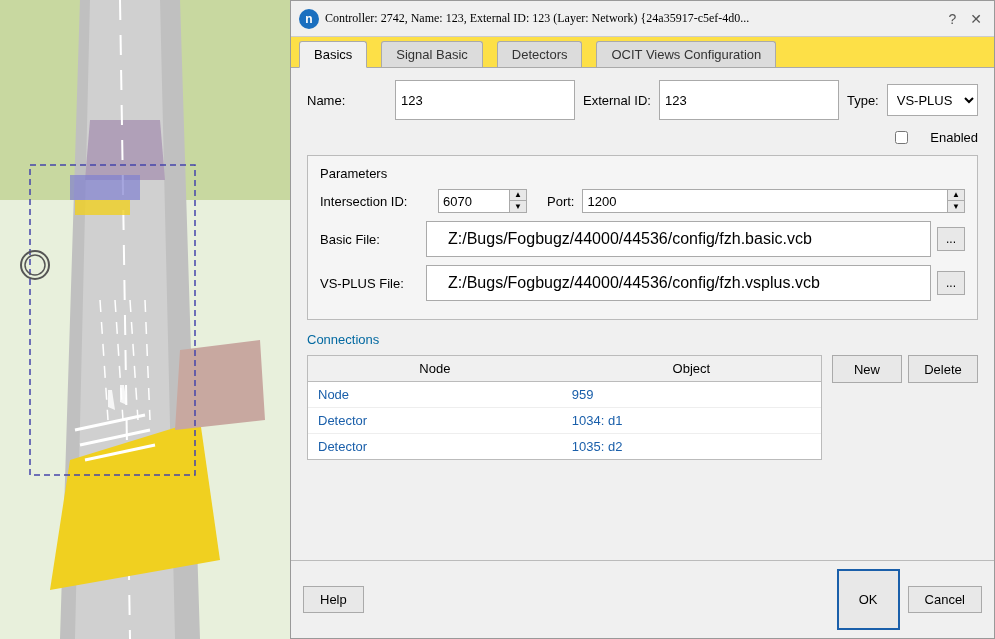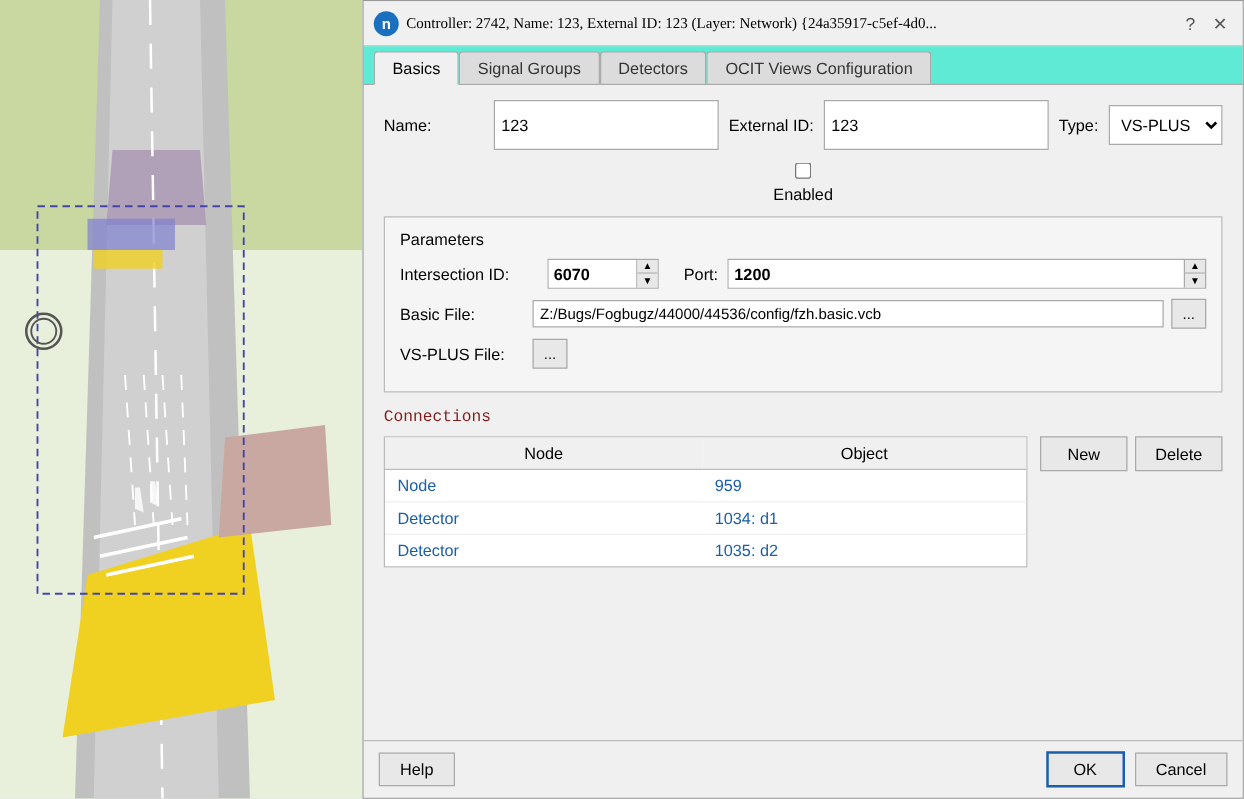--- a/index.html
+++ b/index.html
@@ -76,24 +76,24 @@
       border: none;
       cursor: pointer;
       font-size: 14px;
       color: #555;
       padding: 2px 4px;
     }
 
     
     #tabs {
       display: flex;
-      background: #5eead4;
+      background: #fde047;
       border-bottom: 1px solid #aaa;
       padding: 4px 8px 0 8px;
-      gap: 0;
+      gap: 14px;
       align-items: flex-end;
     }
 
     .tab {
       padding: 5px 14px;
       border: 1px solid #aaa;
       border-bottom: none;
       background: #dcdcdc;
       cursor: pointer;
       font-size: 13px;
@@ -153,23 +153,22 @@
       font-size: 13px;
       height: 32px;
       width: 140px;
     }
 
     
     .enabled-row {
       display: flex;
       justify-content: flex-end;
       align-items: center;
-      gap: 5px;
+      gap: 22px;
       margin-bottom: 10px;
-      flex-direction: column;
     }
 
     
     .section-header {
       font-size: 13px;
       color: #000000;
       margin-bottom: 8px;
       font-weight: normal;
     }
 
@@ -189,21 +188,20 @@
       height: 24px;
     }
 
     .spinner-input {
       border: none;
       outline: none;
       padding: 2px 4px;
       font-size: 13px;
       width: 70px;
       height: 100%;
-      font-weight: bold;
     }
 
     .spinner-btns {
       display: flex;
       flex-direction: column;
       border-left: 1px solid #aaa;
     }
 
     .spinner-btn {
       background: #e8e8e8;
@@ -232,23 +230,23 @@
 
     .file-label {
       min-width: 100px;
       color: #000;
     }
 
     .file-input {
       flex: 1;
       border: 1px solid #aaa;
       background: white;
-      padding: 3px 5px;
-      font-size: 12px;
-      height: 22px;
+      padding: 3px 21px;
+      font-size: 16px;
+      height: 36px;
     }
 
     .browse-btn {
       width: 28px;
       height: 24px;
       border: 1px solid #aaa;
       background: #e8e8e8;
       cursor: pointer;
       font-size: 12px;
       display: flex;
@@ -256,23 +254,22 @@
       justify-content: center;
     }
 
     
     .connections-section {
       margin-top: 8px;
     }
 
     .connections-header {
       font-size: 13px;
-      color: #7f1d1d;
+      color: #0369a1;
       margin-bottom: 8px;
-      font-family: Liberation Mono, monospace;
     }
 
     .connections-body {
       display: flex;
       gap: 10px;
     }
 
     .connections-table-wrapper {
       flex: 1;
       border: 1px solid #bbb;
@@ -333,21 +330,21 @@
       padding: 5px 16px;
       cursor: pointer;
       font-size: 13px;
     }
 
     .spacer { flex: 1; }
 
     #bottom-bar .ok-btn {
       border: 2px solid #1a5faa;
       background: #e8e8e8;
-      padding: 5px 20px;
+      padding: 21px 20px;
       cursor: pointer;
       font-size: 13px;
       margin-right: 8px;
     }
 
     #bottom-bar .cancel-btn {
       border: 1px solid #aaa;
       background: #e8e8e8;
       padding: 5px 16px;
       cursor: pointer;
@@ -409,21 +406,21 @@
 
   <div id="title-bar">
     <div class="title-icon">n</div>
     <span id="title-text">Controller: 2742, Name: 123, External ID: 123 (Layer: Network) {24a35917-c5ef-4d0...</span>
     <button class="title-btn">?</button>
     <button class="title-btn">✕</button>
   </div>
 
   <div id="tabs">
     <div class="tab active">Basics</div>
-    <div class="tab">Signal Groups</div>
+    <div class="tab">Signal Basic</div>
     <div class="tab">Detectors</div>
     <div class="tab">OCIT Views Configuration</div>
   </div>
 
   <div id="content">
 
     <div class="form-row">
       <span class="form-label">Name:</span>
       <input class="form-input form-input-name" type="text" value="123" style="">
       <span class="form-label" style="min-width:auto;">External ID:</span>
@@ -462,20 +459,21 @@
       </div>
 
       <div class="file-row">
         <span class="file-label">Basic File:</span>
         <input class="file-input" type="text" value="Z:/Bugs/Fogbugz/44000/44536/config/fzh.basic.vcb" style="">
         <button class="browse-btn">...</button>
       </div>
 
       <div class="file-row">
         <span class="file-label">VS-PLUS File:</span>
+        <input class="file-input" type="text" value="Z:/Bugs/Fogbugz/44000/44536/config/fzh.vsplus.vcb" style="">
         <button class="browse-btn">...</button>
       </div>
     </div>
 
     <div class="connections-section">
       <div class="connections-header">Connections</div>
       <div class="connections-body">
         <div class="connections-table-wrapper">
           <table class="conn-table">
             <thead>

